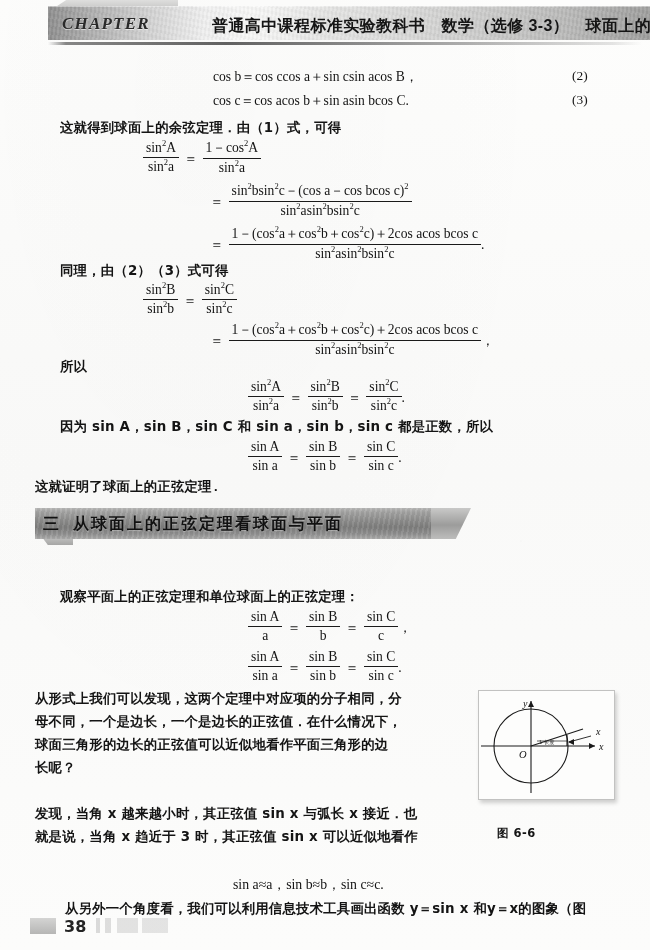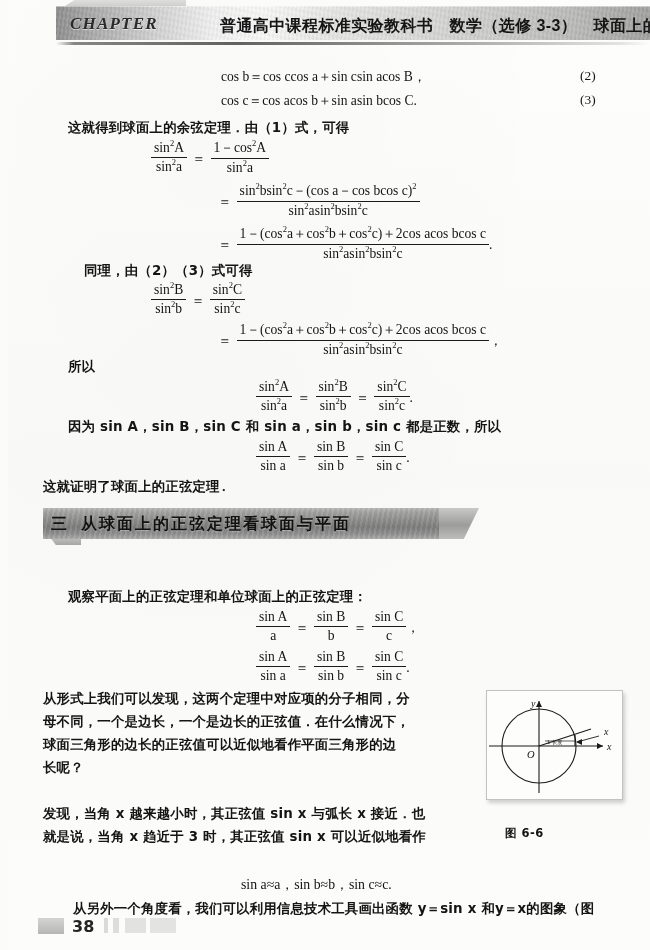--- a/index.html
+++ b/index.html
@@ -15,21 +15,20 @@
     font-family: "Liberation Serif", "DejaVu Serif", serif;
     color: #1a1a1a;
     background: #fbfbfa;
   }
   .page {
     position: absolute;
     inset: 0;
     background:
       radial-gradient(ellipse at 30% 10%, rgba(0,0,0,0.012), rgba(0,0,0,0) 60%),
       linear-gradient(180deg, #fdfdfc 0%, #f9f9f8 50%, #fcfcfb 100%);
-    margin-left: 8px;
   }
 
   
   .header {
     position: absolute;
     left: 0; top: 0;
     width: 650px; height: 52px;
   }
   .header-band {
     position: absolute;
@@ -302,21 +301,21 @@
 
   <div class="abs eqrow" style="left:205px; top:226px;">
     <span class="eqsign">＝</span>
     <span class="frac math">
       <span class="num">1－(cos<sup class="p2">2</sup>a＋cos<sup class="p2">2</sup>b＋cos<sup class="p2">2</sup>c)＋2cos acos bcos c</span>
       <span class="den">sin<sup class="p2">2</sup>asin<sup class="p2">2</sup>bsin<sup class="p2">2</sup>c</span>
     </span>
     <span class="math">.</span>
   </div>
 
-  <div class="cn abs" style="left:76px; top:262px;">同理，由（2）（3）式可得</div>
+  <div class="cn abs" style="left:60px; top:262px;">同理，由（2）（3）式可得</div>
 
   <div class="abs eqrow" style="left:143px; top:283px;">
     <span class="frac math">
       <span class="num">sin<sup class="p2">2</sup>B</span>
       <span class="den">sin<sup class="p2">2</sup>b</span>
     </span>
     <span class="eqsign">＝</span>
     <span class="frac math">
       <span class="num">sin<sup class="p2">2</sup>C</span>
       <span class="den">sin<sup class="p2">2</sup>c</span>

